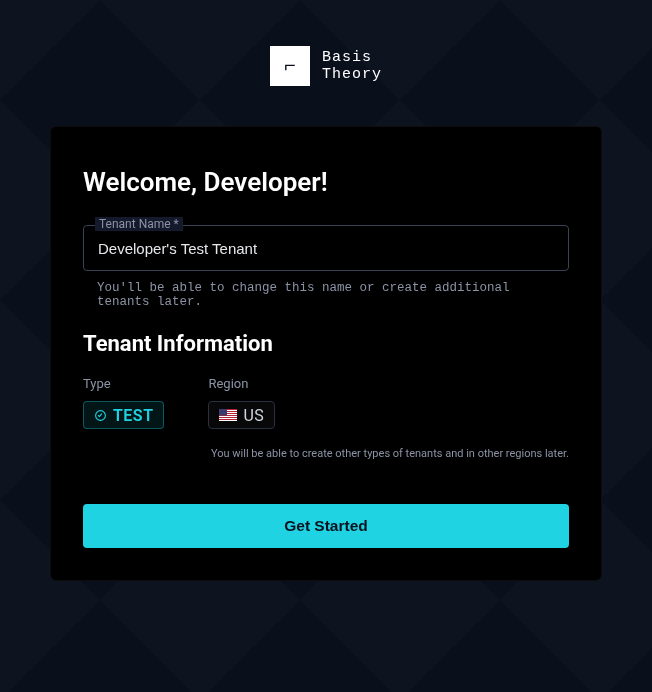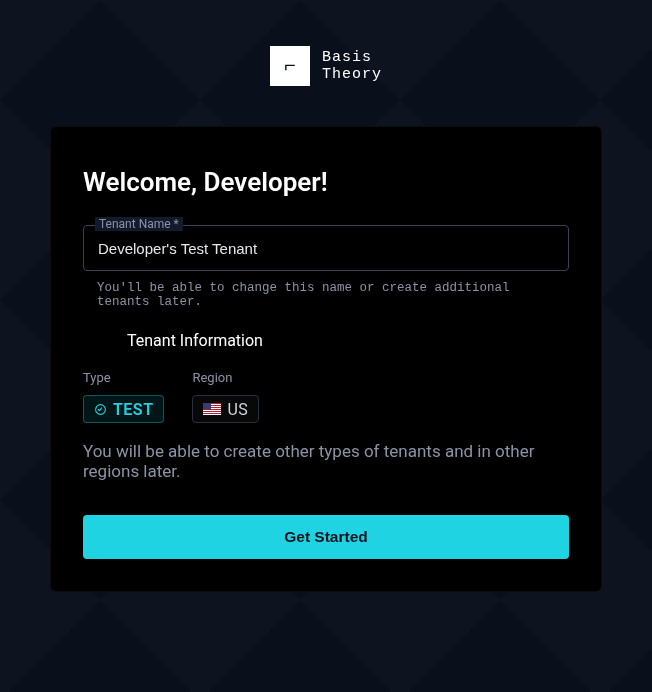--- a/index.html
+++ b/index.html
@@ -101,29 +101,28 @@
     outline: none;
   }
   .hint {
     font-size: 12.5px;
     color: #8b93a5;
     padding-left: 14px;
     margin-bottom: 22px;
     font-family: Liberation Mono, monospace;
   }
   .section-title {
-    font-size: 16px;
-    font-weight: 400;
+    font-size: 22px;
+    font-weight: 700;
     color: #ffffff;
     margin-bottom: 20px;
-    margin-left: 44px;
   }
   .info-row {
     display: flex;
-    gap: 28px;
+    gap: 44px;
     margin-bottom: 18px;
   }
   .info-col .info-label {
     font-size: 13px;
     color: #8b93a5;
     margin-bottom: 10px;
   }
   .chip {
     display: inline-flex;
     align-items: center;
@@ -145,23 +144,24 @@
     background: rgba(255,255,255,0.03);
     border: 1px solid #2a3040;
     color: #cfd4df;
   }
   .flag {
     width: 18px;
     height: 12px;
     display: inline-block;
   }
   .note {
-    font-size: 17px;
-    color: #8b93a5;
-    margin-bottom: 34px;
+    font-size: 11px;
+    color: #8b93a5;
+    margin-bottom: 44px;
+    text-align: right;
   }
   .cta {
     width: 100%;
     height: 44px;
     background: #1fd3e3;
     border: none;
     border-radius: 4px;
     font-size: 15.5px;
     font-weight: 600;
     color: #0a1220;

